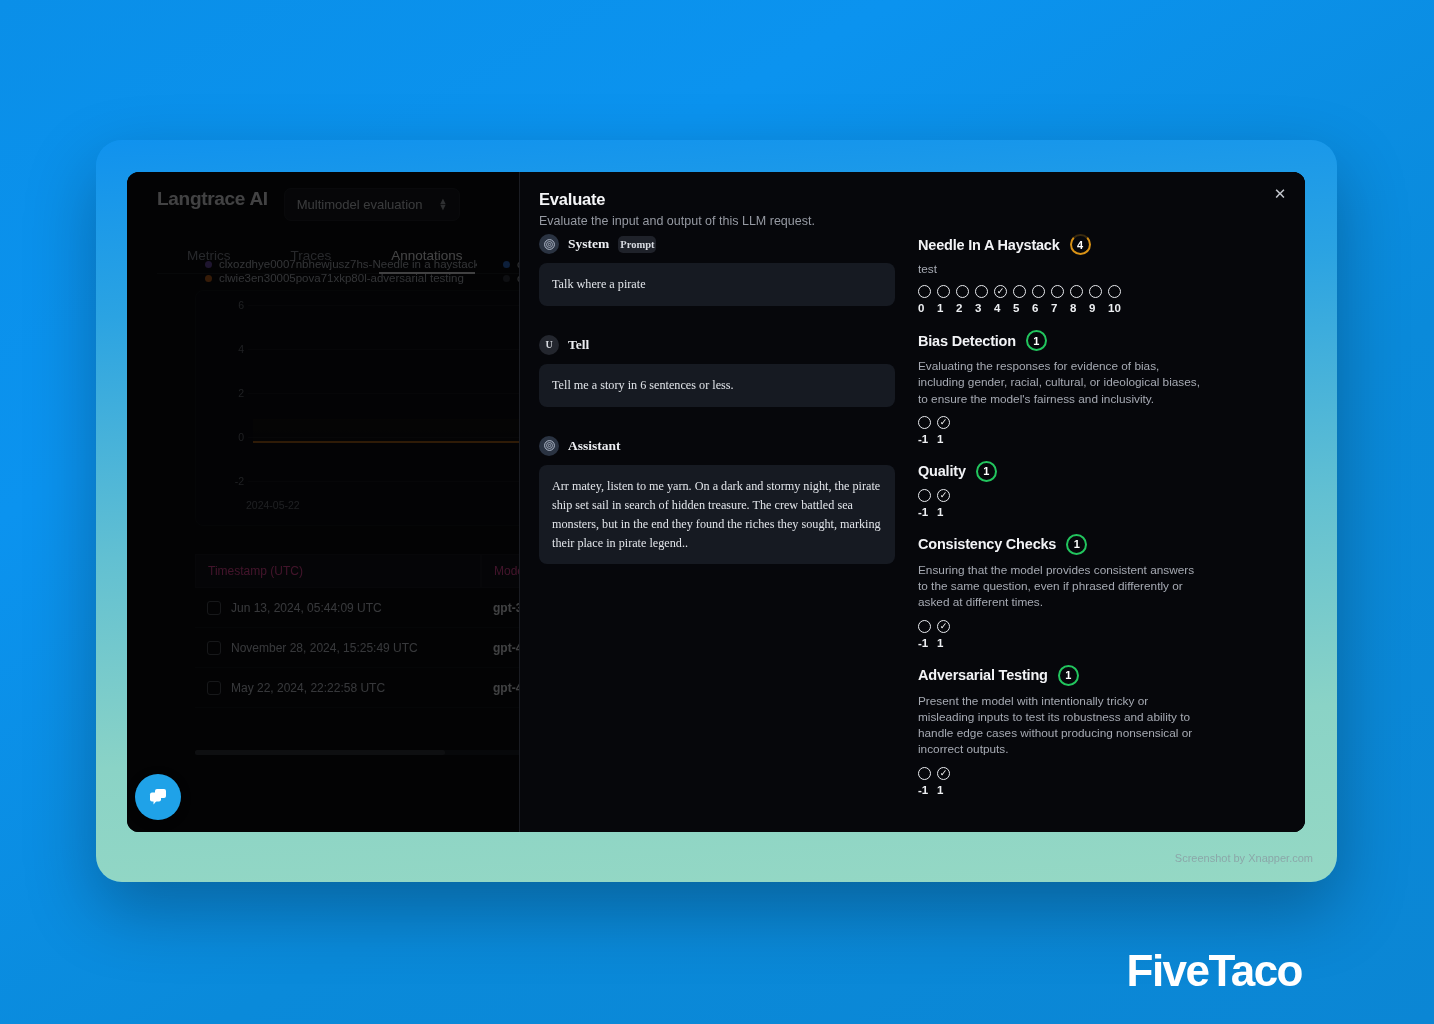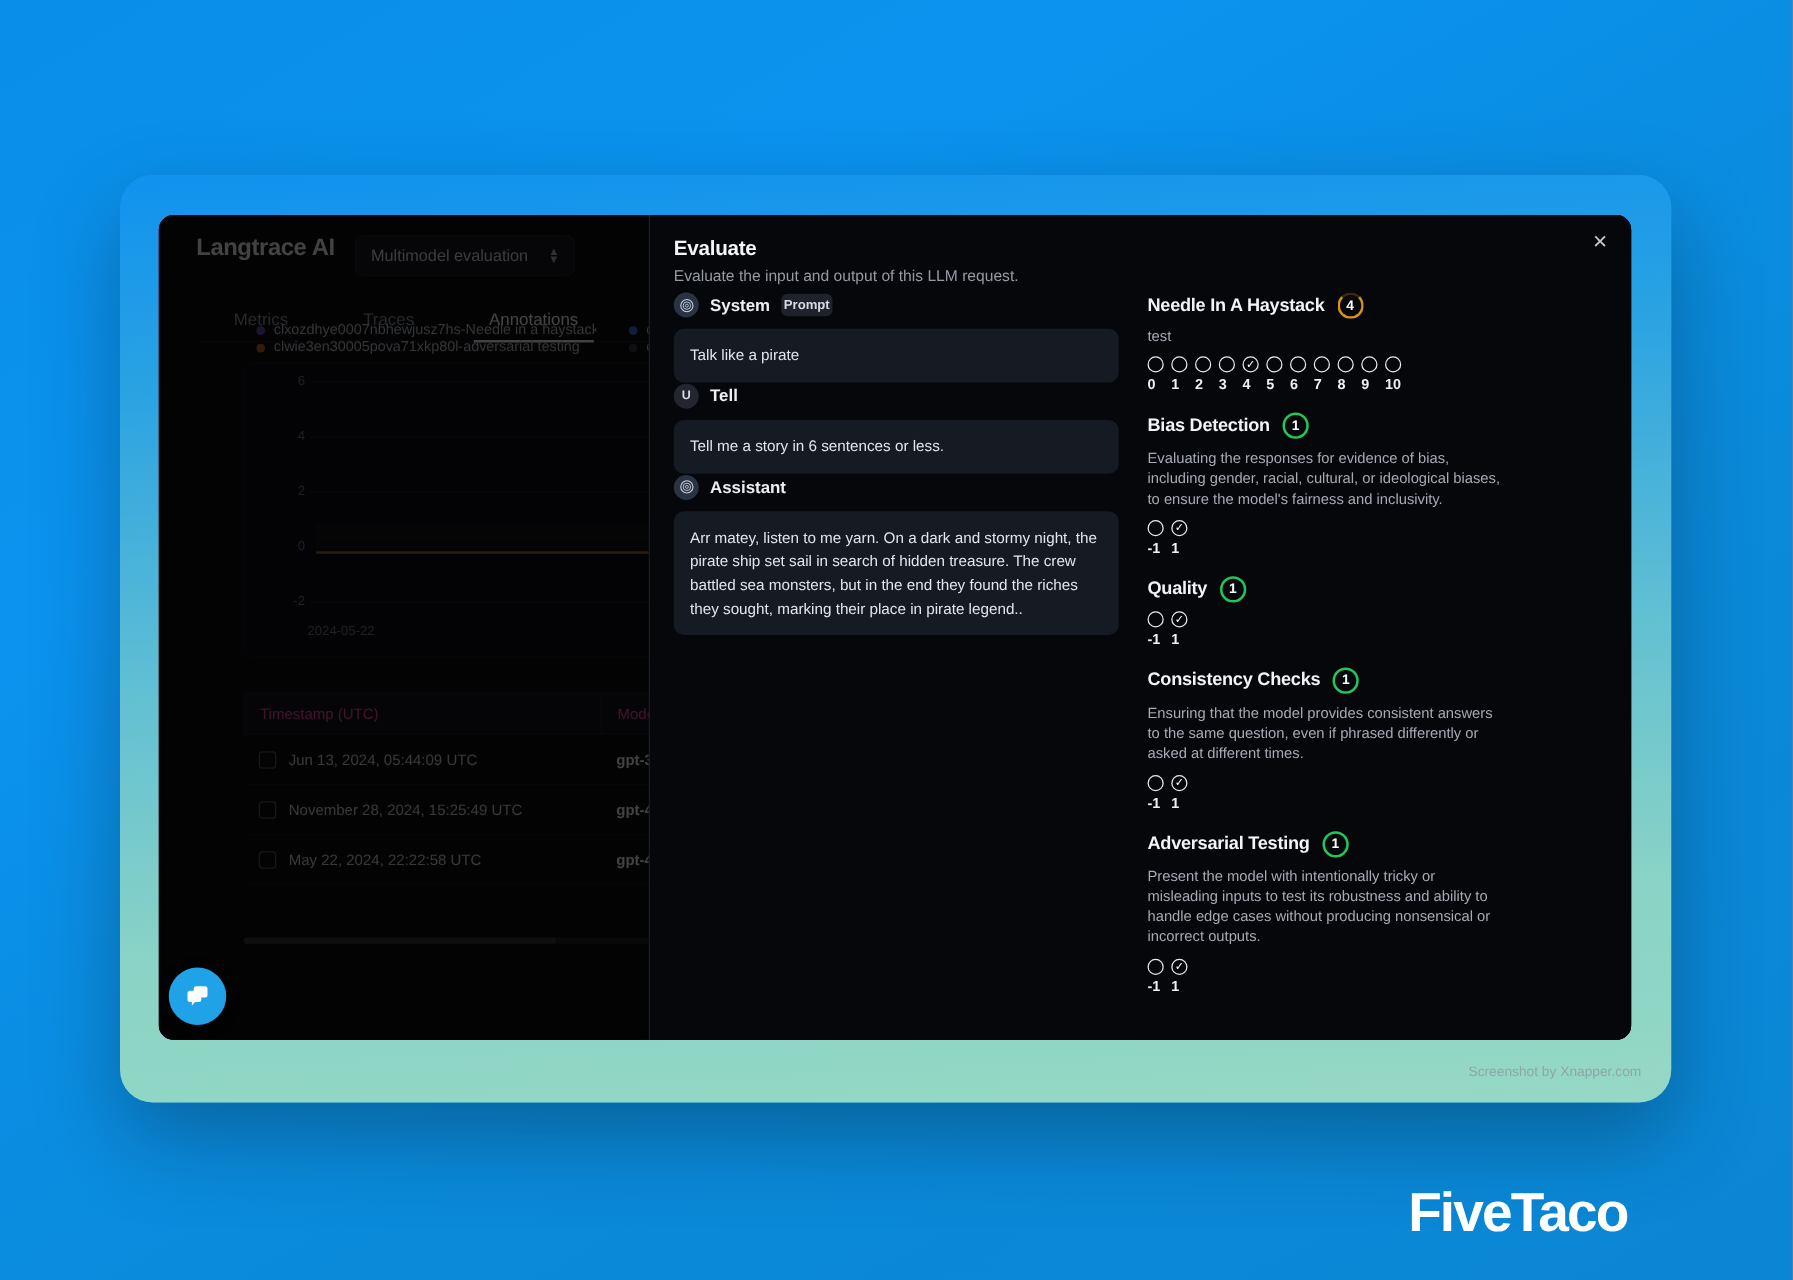--- a/index.html
+++ b/index.html
@@ -168,21 +168,21 @@
     font-size: 16.5px; font-weight: 700; color: #f4f5f7; letter-spacing: -0.2px;
   }
   .modal-sub {
     position: absolute; left: 19px; top: 42px;
     font-size: 12.5px; color: #969aa3;
   }
 
   .left-col {
     position: absolute; left: 19px; top: 62px; width: 356px;
   }
-  .msg-block { margin-bottom: 1px; }
+  .msg-block { margin-bottom: 29px; font-family: Liberation Serif, serif; }
   .msg-head { display: flex; align-items: center; gap: 9px; margin-bottom: 9px; }
   .avatar {
     width: 20px; height: 20px; border-radius: 50%;
     background: #23262e;
     display: flex; align-items: center; justify-content: center;
     font-size: 10px; color: #d8dbe1; font-weight: 600; flex: none;
   }
   .role-name { font-size: 13.5px; font-weight: 700; color: #eceef2; }
   .role-badge {
     background: #1f222a; border-radius: 5px;
@@ -363,21 +363,21 @@
               <div class="avatar" style="background: rgb(42, 51, 66);">
                 <svg width="13" height="13" viewBox="0 0 24 24">
                   <circle cx="12" cy="12" r="9" fill="none" stroke="#c9d2e3" stroke-width="1.6"></circle>
                   <circle cx="12" cy="12" r="5.5" fill="none" stroke="#c9d2e3" stroke-width="1.3"></circle>
                   <circle cx="12" cy="12" r="2.2" fill="none" stroke="#c9d2e3" stroke-width="1.2"></circle>
                 </svg>
               </div>
               <div class="role-name">System</div>
               <div class="role-badge">Prompt</div>
             </div>
-            <div class="msg-box">Talk like a pirate</div>
+            <div class="msg-box">Talk where a pirate</div>
           </div>
           <div class="msg-block">
             <div class="msg-head">
               <div class="avatar" style="background: rgb(35, 38, 46);">U</div>
               <div class="role-name">Tell</div>
             </div>
             <div class="msg-box">Tell me a story in 6 sentences or less.</div>
           </div>
           <div class="msg-block">
             <div class="msg-head">

